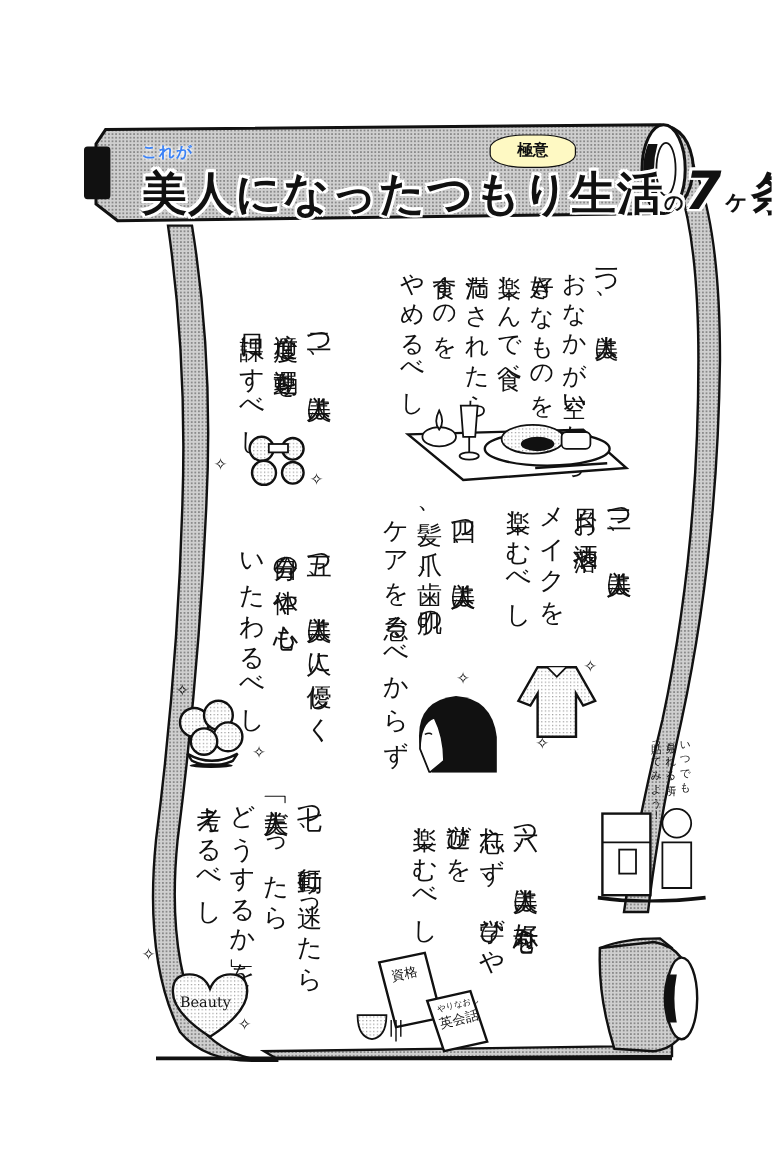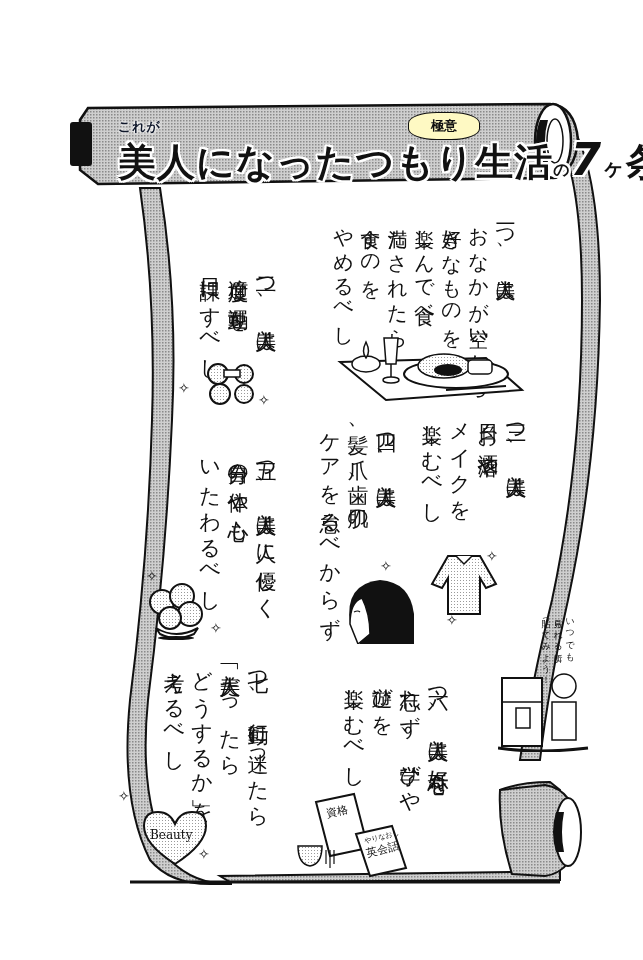--- a/index.html
+++ b/index.html
@@ -2,21 +2,21 @@
 <html><head>
   <meta charset="utf-8">
   <style>
     html, body { margin: 0; padding: 0; background: #ffffff; }
     body { width: 643px; height: 960px; position: relative; overflow: hidden;
            font-family: "DejaVu Sans", sans-serif; color: #111; }
     .abs { position: absolute; }
     svg.scroll { position: absolute; left: 0; top: 0; }
     .title-wrap { position: absolute; left: 118px; top: 118px; height: 70px; width: 400px; }
     .title-small { position: absolute; left: 0; top: 0; font-size: 13px; font-weight: bold;
-                   letter-spacing: 1px; color: #0f172a; text-shadow: 0 0 3px #fff, 0 0 3px #fff, 0 0 3px #fff; }
+                   letter-spacing: 1px; color: #3b82f6; text-shadow: 0 0 3px #fff, 0 0 3px #fff, 0 0 3px #fff; }
     .title-main { position: absolute; left: 0; top: 16px; font-size: 38px; font-weight: bold;
                   letter-spacing: 1px; color: #111; white-space: nowrap;
                   text-shadow: 2px 0 0 #fff, -2px 0 0 #fff, 0 2px 0 #fff, 0 -2px 0 #fff,
                                2px 2px 0 #fff, -2px -2px 0 #fff, 2px -2px 0 #fff, -2px 2px 0 #fff; }
     .title-main .no { font-size: 16px; }
     .title-main .seven { font-size: 44px; font-style: italic; }
     .title-main .ke { font-size: 22px; }
     .title-burst { position: absolute; left: 290px; top: -6px; width: 70px; height: 26px;
                    font-size: 13px; font-weight: bold; text-align: center; line-height: 26px;
                    background: #fef9c3; border: 1.5px solid #111; border-radius: 40%; }

